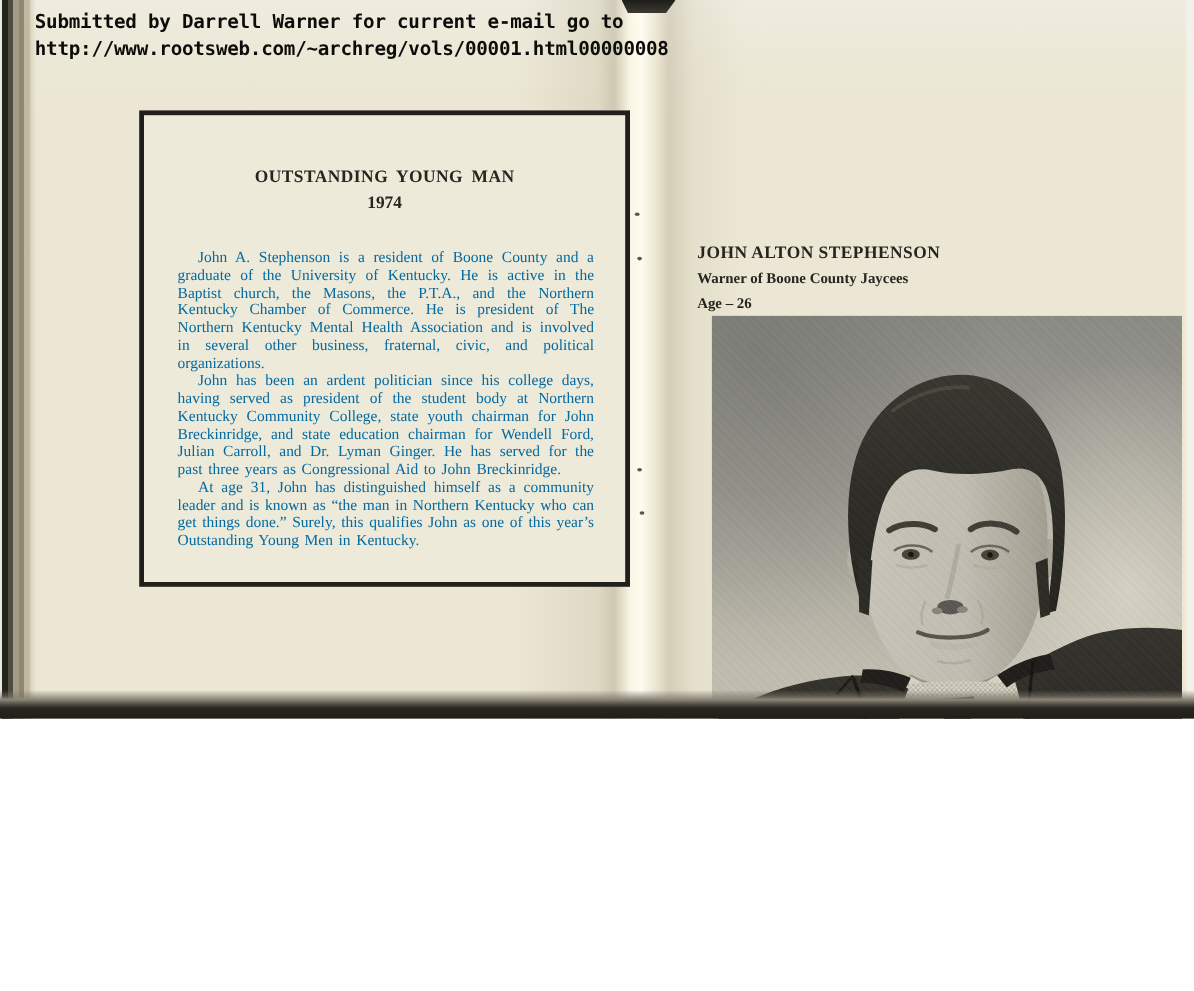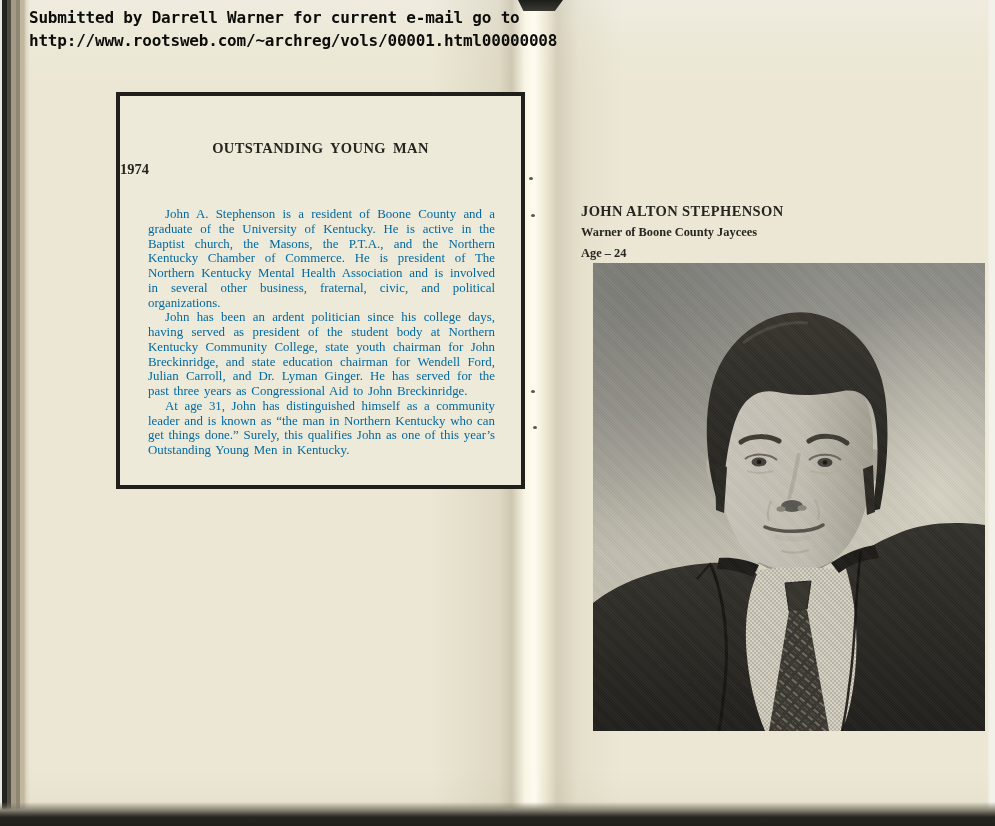--- a/index.html
+++ b/index.html
@@ -1,17 +1,17 @@
 <!DOCTYPE html>
 <html><head>
 <meta charset="utf-8">
 <style>
   html,body{margin:0;padding:0;}
   body{width:995px;height:826px;font-family:"Liberation Serif",serif;}
-  .scan{position:relative;width:995px;height:826px;overflow:hidden;
+  .scan{position:relative;width:995px;height:599px;overflow:hidden;
         background:linear-gradient(180deg,#efecdf 0px,#ece8d6 54px,#ebe7d4 90px,#ebe7d4 770px,#e7e3cf 800px,#e2ddc7 812px);}
   
   .edge-left{position:absolute;left:0;top:0;width:30px;height:826px;z-index:6;
     background:linear-gradient(90deg,#e9e9e3 0px,#e9e9e3 2px,#24231d 2px,#24231d 7px,#4f4c42 7px,#4f4c42 11px,#a39b85 11px,#a39b85 16px,#8f8772 16px,#8f8772 20px,#c1b89f 20px,#c1b89f 24px,rgba(190,181,150,0.35) 26px,rgba(190,181,150,0) 30px);}
   .edge-right{position:absolute;right:0;top:0;width:8px;height:826px;z-index:6;
     background:linear-gradient(270deg,#f3f2ea 0px,#f3f2ea 5px,rgba(243,242,234,0) 8px);}
   .edge-bottom{position:absolute;left:0;bottom:0;width:995px;height:24px;z-index:7;
     background:linear-gradient(180deg,rgba(120,115,100,0) 0px,rgba(125,120,104,0.55) 5px,#8a8577 8px,#4f4c44 12px,#27261f 15px,#1f1e19 24px);}
   
   .spine{position:absolute;left:430px;top:0;width:190px;height:812px;z-index:2;
@@ -21,21 +21,21 @@
     clip-path:polygon(0 0,100% 0,82% 100%,12% 100%);}
   .speck{position:absolute;width:4px;height:3px;border-radius:50%;background:#5b5546;z-index:3;}
   
   .typed{position:absolute;left:29px;top:6px;z-index:9;color:#0c0c0a;
     font-family:"DejaVu Sans Mono",monospace;font-weight:bold;font-size:16px;line-height:23px;letter-spacing:-0.2px;white-space:nowrap;}
   
   .bio-box{position:absolute;left:80px;top:92px;width:401px;height:389px;z-index:4;
     border:4px solid #201f1b;background:#edead9;box-sizing:content-box;margin-left:36px;}
   .bio-title{margin-top:44px;text-align:center;font-weight:bold;font-size:14.5px;
     letter-spacing:0.4px;word-spacing:3px;color:#26251f;}
-  .bio-year{margin-top:4px;font-weight:bold;font-size:14.5px;color:#26251f;}
+  .bio-year{margin-top:4px;text-align:center;font-weight:bold;font-size:14.5px;color:#26251f;}
   .bio-text{margin-top:29px;padding:0 26px 0 28px;}
   .bio-text p{margin:0;font-size:12.9px;line-height:14.75px;text-align:justify;
     text-indent:17px;color:#0369a1;word-spacing:1.5px;}
   
   .subject-heading{position:absolute;left:581px;top:203px;width:392px;z-index:4;color:#26251f;}
   .subject-name{font-weight:bold;font-size:14.5px;letter-spacing:0.4px;}
   .subject-nominee{font-weight:bold;font-size:12.4px;margin-top:5px;}
   .subject-age{font-weight:bold;font-size:12.4px;margin-top:6px;}
   
   .portrait{position:absolute;left:593px;top:263px;width:392px;height:468px;z-index:4;overflow:hidden;}
@@ -69,21 +69,21 @@
         <p>John has been an ardent politician since his college days, having served as president of the student body at Northern Kentucky Community College, state youth chairman for John Breckinridge, and state education chairman for Wendell Ford, Julian Carroll, and Dr. Lyman Ginger. He has served for the past three years as Congressional Aid to John Breckinridge.</p>
         <p>At age 31, John has distinguished himself as a community leader and is known as “the man in Northern Kentucky who can get things done.” Surely, this qualifies John as one of this year’s Outstanding Young Men in Kentucky.</p>
       </div>
     </div>
   </div>
 
   <div>
     <div class="subject-heading">
       <div class="subject-name">JOHN ALTON STEPHENSON</div>
       <div class="subject-nominee">Warner of Boone County Jaycees</div>
-      <div class="subject-age">Age – 24</div>
+      <div class="subject-age">Age – 26</div>
     </div>
 
     <div class="portrait" role="img" aria-label="Black-and-white portrait photograph of John Alton Stephenson, dark side-parted hair, wearing a dark suit jacket, checked shirt and patterned tie">
       <svg width="392" height="468" viewBox="0 0 392 468">
         <defs>
           <linearGradient id="bgG" x1="0" y1="0" x2="0" y2="1">
             <stop offset="0" stop-color="#8b8b86"></stop>
             <stop offset="0.32" stop-color="#a09e95"></stop>
             <stop offset="0.62" stop-color="#c1bdaf"></stop>
             <stop offset="1" stop-color="#ccc8b8"></stop>

